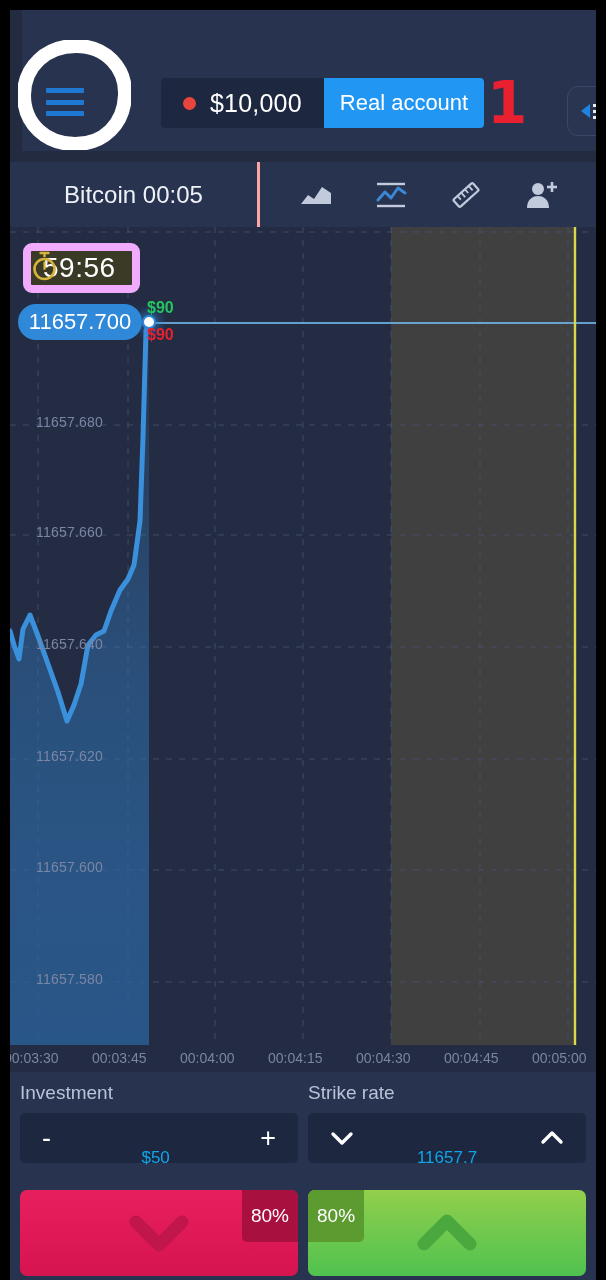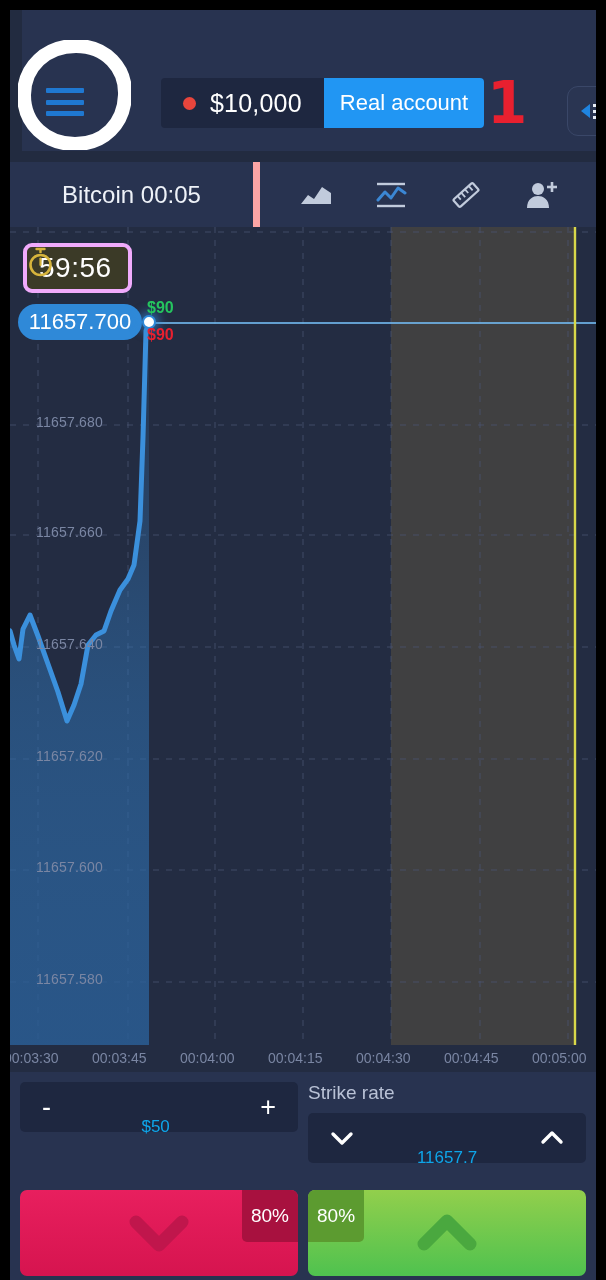--- a/index.html
+++ b/index.html
@@ -79,21 +79,21 @@
 
   
   .instrbar {
     position:absolute; left:0; top:152px; width:586px; height:65px;
     background:#283350;
     display:flex; align-items:stretch;
   }
   .instr-name {
     width:250px; display:flex; align-items:center; justify-content:center;
     color:#eef2f8; font-size:24px;
-    border-right:7px solid #fca5a5;
+    border-right:3px solid #fca5a5;
     cursor:pointer;
   }
   .tool-icons {
     flex:1; display:flex; align-items:center; justify-content:space-around;
     padding:0 18px;
   }
   .tool-icons .ti { cursor:pointer; opacity:.92; }
 
   
   .chart {
@@ -103,21 +103,21 @@
   .chart svg { position:absolute; left:0; top:0; }
 
   .ylabel {
     position:absolute; color:#7a86a3; font-size:14px;
     letter-spacing:.2px; pointer-events:none;
   }
 
   .timer-box {
     position:absolute; left:13px; top:16px;
     height:50px; padding:0 16px 0 12px;
-    border:4px solid #f0abfc; border-radius:9px;
+    border:8px solid #f0abfc; border-radius:9px;
     background:#3b3a27;
     display:flex; align-items:center; gap:11px;
   }
   .timer-text { color:#ffffff; font-size:28px; letter-spacing:.5px; }
 
   .price-badge {
     position:absolute; left:8px; top:77px;
     width:124px; height:36px; border-radius:18px;
     background:#2f89d8;
     display:flex; align-items:center; justify-content:center;
@@ -318,20 +318,21 @@
     <div class="xlabel" style="left:170px;">00:04:00</div>
     <div class="xlabel" style="left:258px;">00:04:15</div>
     <div class="xlabel" style="left:346px;">00:04:30</div>
     <div class="xlabel" style="left:434px;">00:04:45</div>
     <div class="xlabel" style="left:522px;">00:05:00</div>
   </div>
 
   <div class="controls">
 
     <div class="ctl-col" style="left:10px; width:278px;">
+      <div class="ctl-label">Investment</div>
       <div class="stepper">
         <span class="op">-</span>
         <span class="val">$50</span>
         <span class="op">+</span>
       </div>
     </div>
 
     <div class="ctl-col" style="left:298px; width:278px;">
       <div class="ctl-label">Strike rate</div>
       <div class="stepper">

